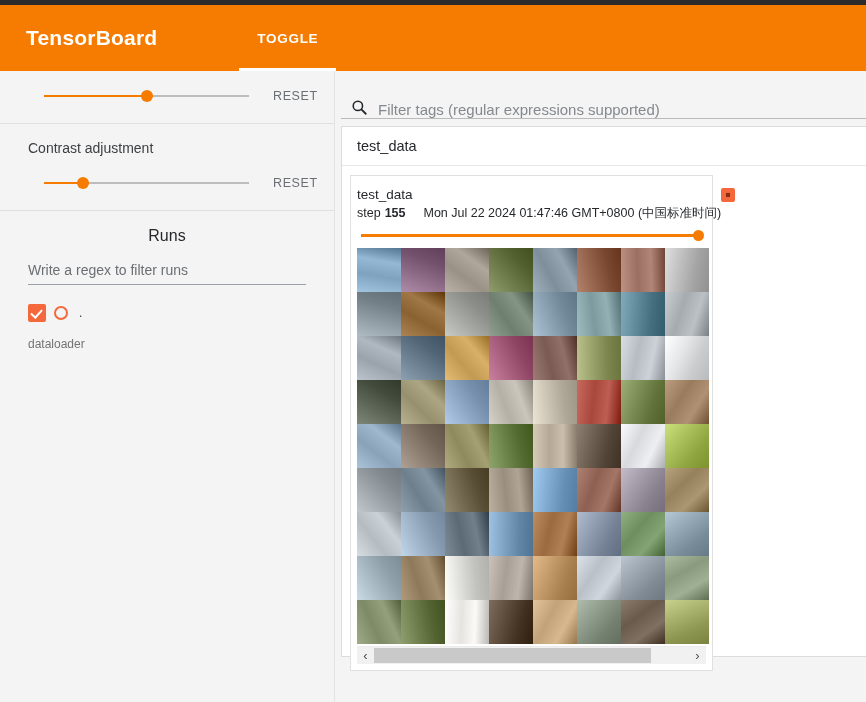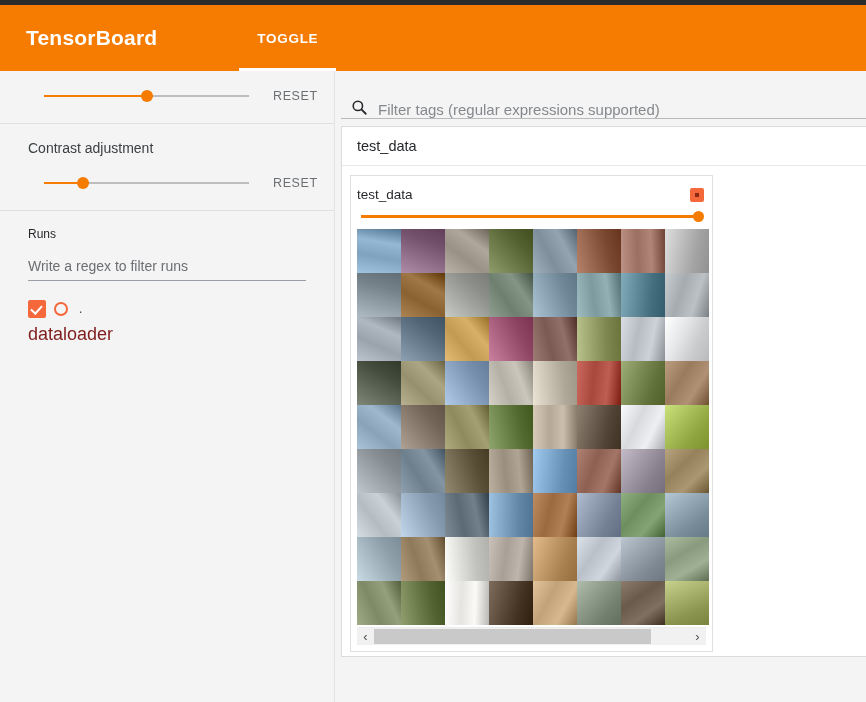--- a/index.html
+++ b/index.html
@@ -167,23 +167,24 @@
     font-weight: normal;
     cursor: pointer;
     user-select: none;
   }
 
   
   .runs-sec {
     padding-top: 16px;
   }
   .runs-title {
-    font-size: 12px;
+    font-size: 16px;
     color: #26282b;
     margin-bottom: 16px;
+    text-align: center;
   }
   .regex-input {
     width: 100%;
     box-sizing: border-box;
     border: none;
     border-bottom: 1px solid #9aa0a6;
     background: transparent;
     font-family: "Liberation Sans", sans-serif;
     font-size: 14px;
     color: #3c4043;
@@ -245,23 +246,23 @@
     font-family: "Liberation Sans", sans-serif;
     font-size: 12.5px;
     letter-spacing: 0.7px;
     color: #6b6f73;
     cursor: pointer;
     display: flex;
     align-items: center;
     justify-content: center;
   }
   .dataloader {
-    margin-top: 5px;
-    font-size: 18px;
-    color: #7f1d1d;
+    margin-top: 14px;
+    font-size: 12px;
+    color: #737373;
   }
 
   
   .main {
     flex: 1 1 auto;
     position: relative;
     background: #f4f4f4;
     overflow: hidden;
   }
   .search-bar {
@@ -535,20 +536,25 @@
 
     <div class="tag-card">
       <div class="tag-header">
         <span>test_data</span>
       </div>
 
       <div class="img-card">
         <div class="card-title-row">
           <div class="card-titles">
             <div class="card-tag">test_data</div>
+            <div class="card-meta">
+              <span class="step-label">step</span>
+              <span class="step-value">155</span>
+              <span class="wall-time">Mon Jul 22 2024 01:47:46 GMT+0800 (中国标准时间)</span>
+            </div>
           </div>
           <span class="run-chip"></span>
         </div>
 
         <div class="step-slider">
           <div class="step-track"></div>
           <div class="step-thumb"></div>
         </div>
 
         <div class="grid-wrap">

